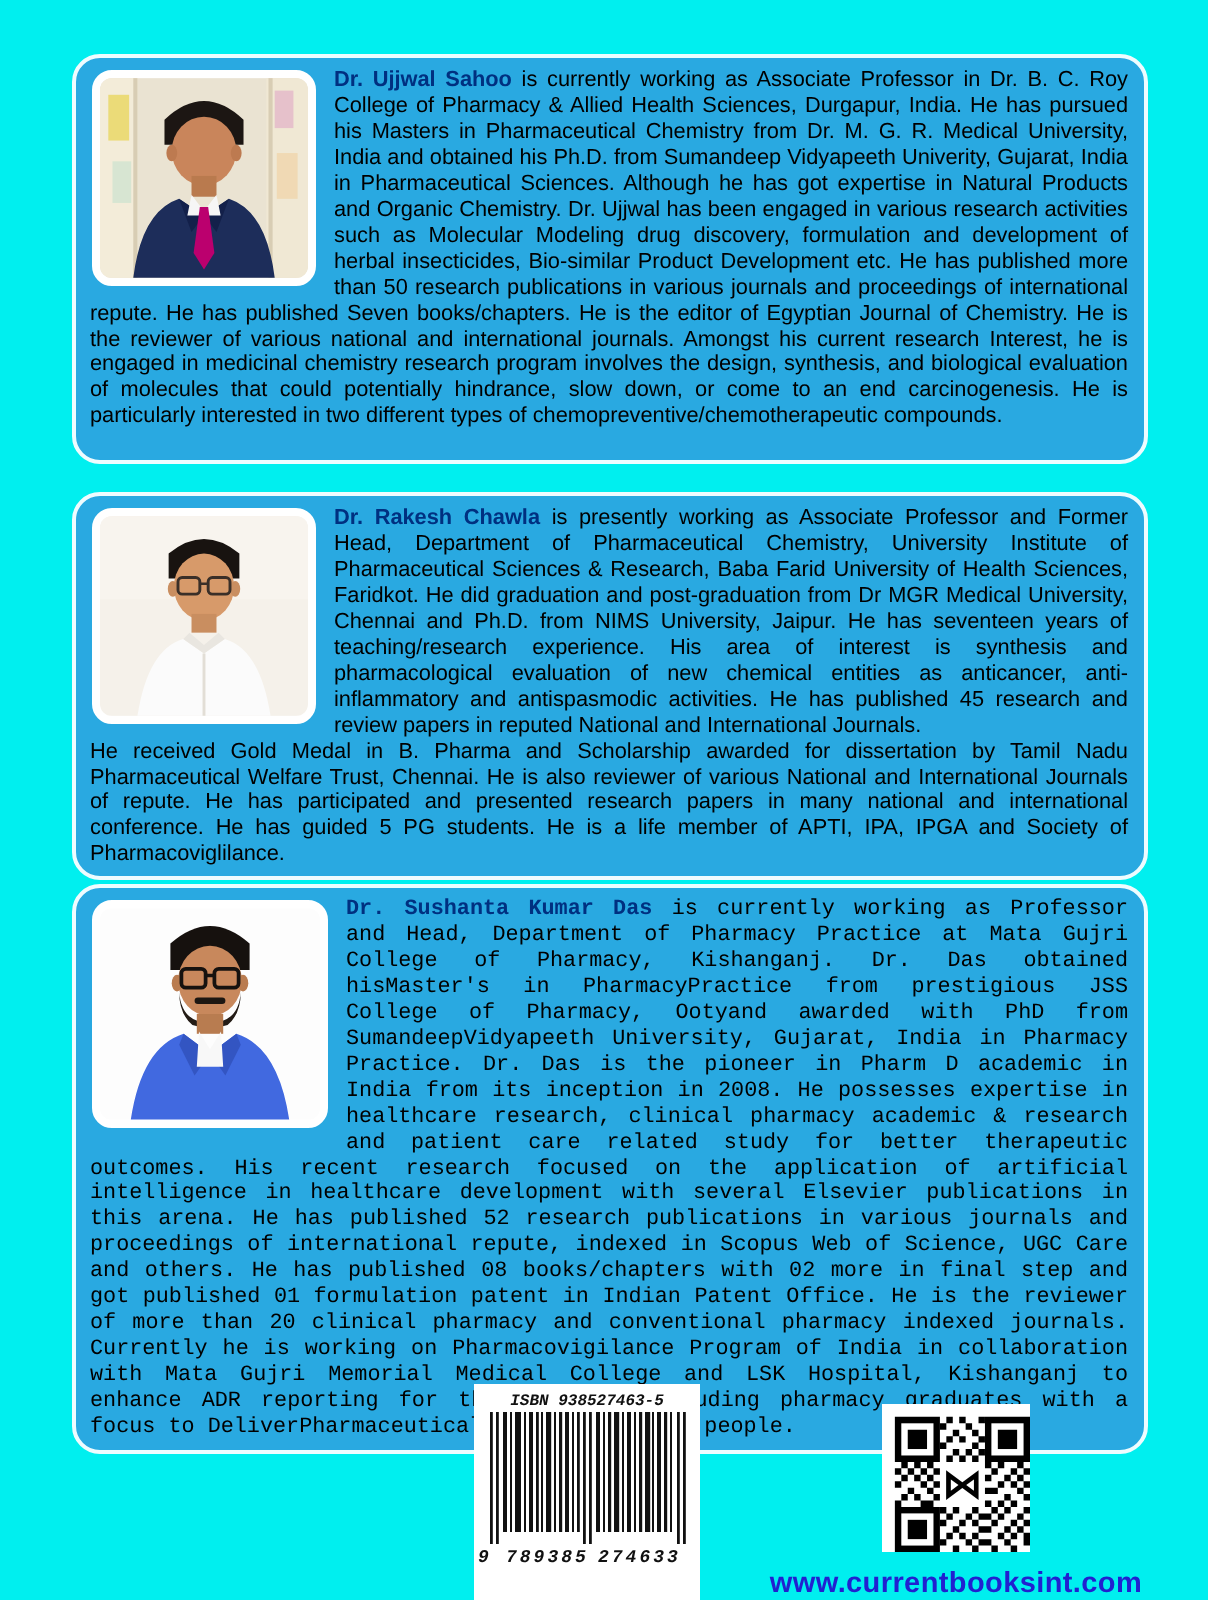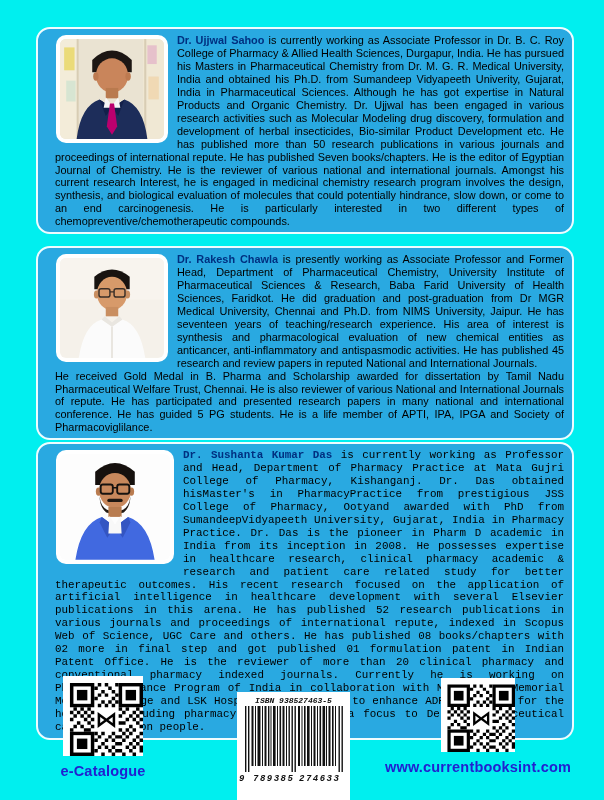--- a/index.html
+++ b/index.html
@@ -11,21 +11,21 @@
     overflow:hidden;
   }
   .panel{
     position:absolute;
     left:36px;
     width:538px;
     box-sizing:border-box;
     background:#29a9e1;
     border:2px solid #eefcff;
     border-radius:14px;
-    padding:5px 8px 4px 17px;
+    padding:5px 8px 4px 7px;
     color:#000;
     font-size:10.9px;
     line-height:12.95px;
     text-align:justify;
   }
   .panel p{margin:0;}
   .panel .bio-name{font-weight:bold;color:#003080;}
   .photo{
     float:left;
     border:4px solid #ffffff;
@@ -33,21 +33,21 @@
     margin:1px 9px 2px 1px;
     overflow:hidden;
     background:#fff;
   }
   .photo svg{display:block;}
   #panel-1{top:27px;min-height:205px;}
   #panel-2{top:246px;min-height:182px;}
   #panel-3{top:442px;min-height:218px;font-family:Liberation Mono, monospace;}
   .footer-item{position:absolute;text-align:center;}
   #ecat{left:23px;top:676px;width:160px;}
-  #site{left:382px;top:678px;width:192px;}
+  #site{left:382px;top:702px;width:192px;}
   .qr{background:#ffffff;display:inline-block;}
   #ecat .qr{width:80px;height:80px;}
   #site .qr{width:74px;height:74px;}
   .qr-label{
     display:block;
     margin-top:3px;
     font-weight:bold;
     font-size:14.5px;
     color:#2121d0;
     letter-spacing:.2px;
@@ -160,26 +160,20 @@
         <rect x="44" y="48" width="12" height="9" fill="#b87c50"></rect>
         <path d="M14 96 Q19 63 38 57 L50 66 L62 57 Q81 63 86 96 Z" fill="#4169e0"></path>
         <path d="M38 57 L50 66 L43 76 L36 62 Z" fill="#3355c2"></path>
         <path d="M62 57 L50 66 L57 76 L64 62 Z" fill="#3355c2"></path>
         <path d="M45 56 L50 64 L55 56 L56 72 L44 72 Z" fill="#f8f8f8"></path>
       </svg>
     </span>
     <p><span class="bio-name">Dr. Sushanta Kumar Das</span><span> is currently working as Professor and Head, Department of Pharmacy Practice at Mata Gujri College of Pharmacy, Kishanganj. Dr. Das obtained hisMaster's in PharmacyPractice from prestigious JSS College of Pharmacy, Ootyand awarded with PhD from SumandeepVidyapeeth University, Gujarat, India in Pharmacy Practice. Dr. Das is the pioneer in Pharm D academic in India from its inception in 2008. He possesses expertise in healthcare research, clinical pharmacy academic &amp; research and patient care related study for better therapeutic outcomes. His recent research focused on the application of artificial intelligence in healthcare development with several Elsevier publications in this arena. He has published 52 research publications in various journals and proceedings of international repute, indexed in Scopus Web of Science, UGC Care and others. He has published 08 books/chapters with 02 more in final step and got published 01 formulation patent in Indian Patent Office. He is the reviewer of more than 20 clinical pharmacy and conventional pharmacy indexed journals. Currently he is working on Pharmacovigilance Program of India in collaboration with Mata Gujri Memorial Medical College and LSK Hospital, Kishanganj to enhance ADR reporting for the hospital including pharmacy graduates with a focus to DeliverPharmaceutical care for common people.</span></p>
   </div>
 
-  <div class="footer-item" id="ecat">
-    <svg class="qr" viewBox="-1 -1 23 23">
-        <use href="#qrsym"></use>
-      </svg>
-    <span class="qr-label">e-Catalogue</span>
-  </div>
 
   <div id="barcode">
     <svg width="113" height="94" viewBox="0 0 113 94">
       <rect width="113" height="94" fill="#fff"></rect>
       <text class="bc-text" x="56.5" y="10.5" font-size="8" text-anchor="middle">ISBN 938527463-5</text>
       <g fill="#111">
         <rect x="8" y="14" width="1.4" height="66"></rect>
           <rect x="11" y="14" width="1.4" height="66"></rect>
         <rect x="54.5" y="14" width="1.4" height="66"></rect>
           <rect x="57.5" y="14" width="1.4" height="66"></rect>

